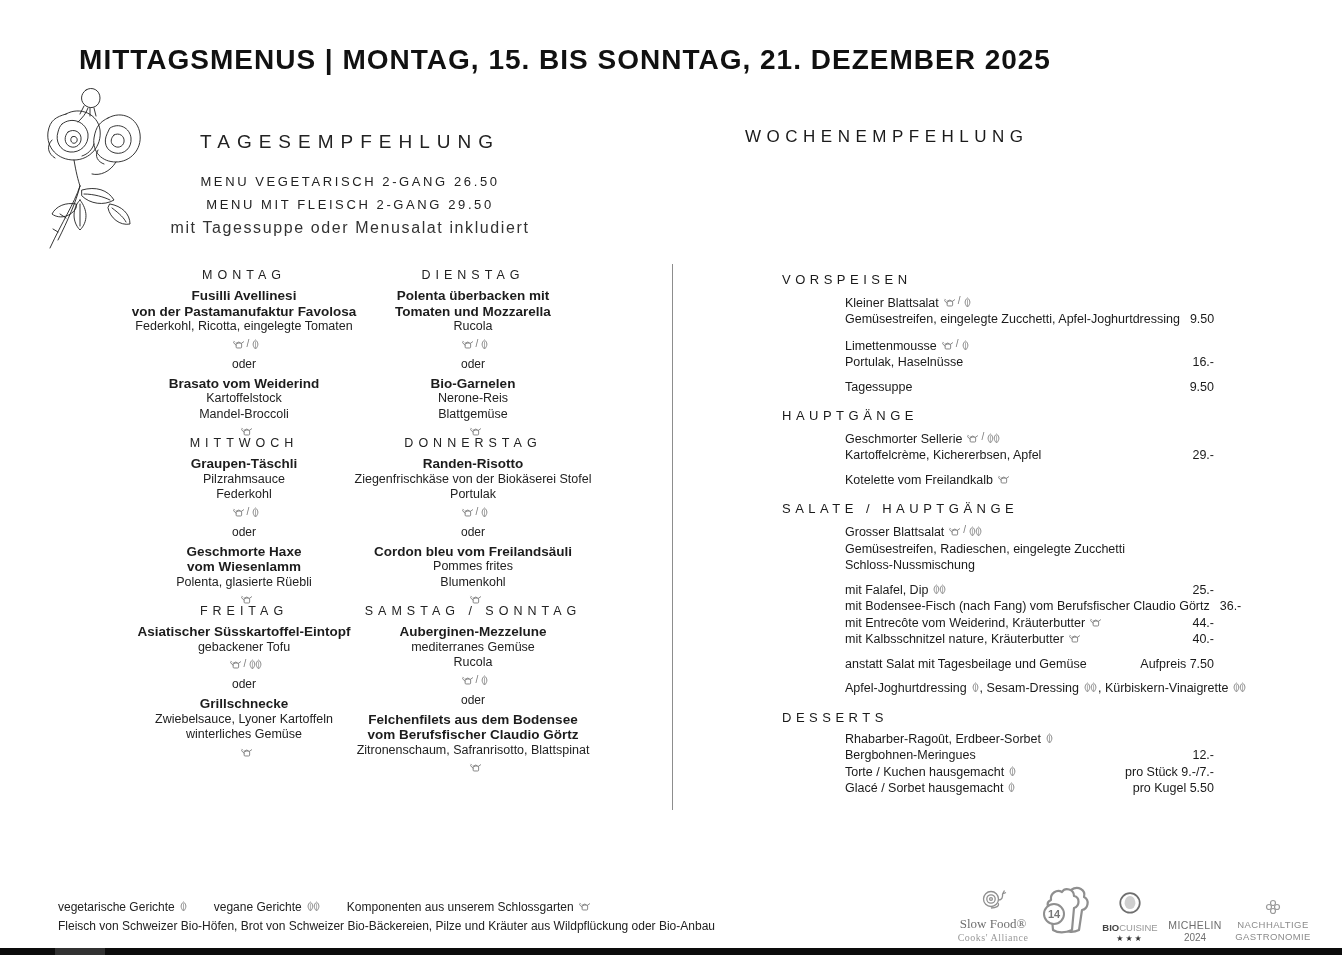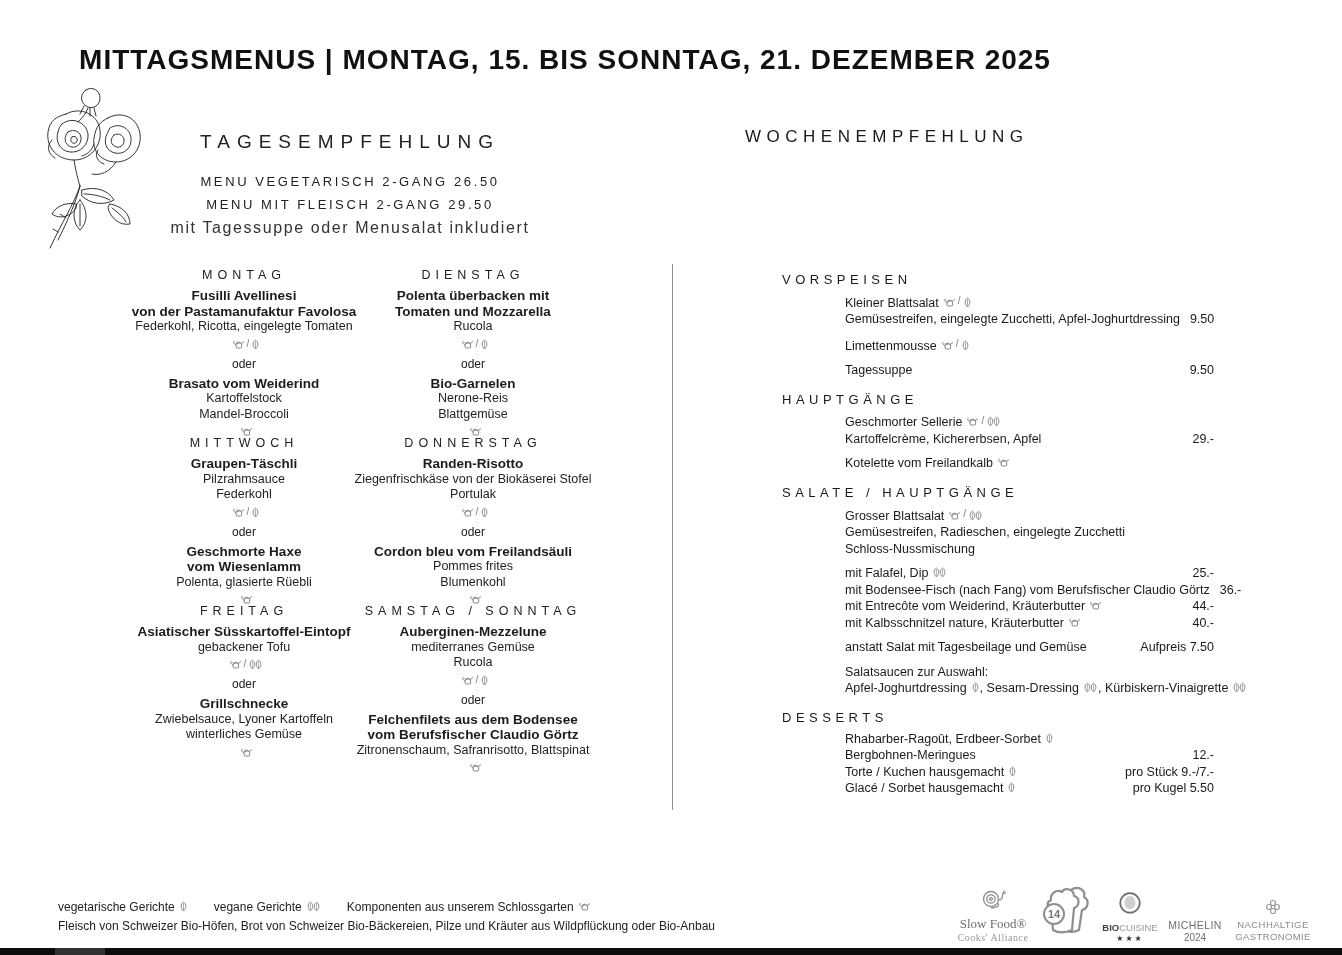--- a/index.html
+++ b/index.html
@@ -463,20 +463,26 @@
                   <span class="icon-sep">/</span>
                   <span class="icon">
                     <svg viewBox="0 0 10 12" width="9" height="11">
                       <path d="M5 1 C8.2 3.2 8.8 7.5 5 11 C1.2 7.5 1.8 3.2 5 1 Z" fill="none" stroke="#7d7d7d" stroke-width="1"></path>
                       <path d="M5 2.5 L5 10" stroke="#7d7d7d" stroke-width="0.7"></path>
                     </svg>
                   </span>
                 </span>
               </span>
             </div>
+            <div class="menu-line">
+              <span class="line-text">
+                <span class="seg">Portulak, Haselnüsse</span>
+              </span>
+              <span class="line-price">16.-</span>
+            </div>
           </div>
           <div class="menu-item">
             <div class="menu-line">
               <span class="line-text">
                 <span class="seg">Tagessuppe</span>
               </span>
               <span class="line-price">9.50</span>
             </div>
           </div>
         </div>
@@ -659,25 +665,20 @@
           </div>
           <div class="menu-item">
             <div class="menu-line">
               <span class="line-text">
                 <span class="seg">anstatt Salat mit Tagesbeilage und Gemüse</span>
               </span>
               <span class="line-price">Aufpreis 7.50</span>
             </div>
           </div>
           <div class="menu-item">
-            <div class="menu-line">
-              <span class="line-text">
-                <span class="seg">Salatsaucen zur Auswahl:</span>
-              </span>
-            </div>
             <div class="menu-line">
               <span class="line-text">
                 <span class="seg">Apfel-Joghurtdressing</span>
                 <span class="icon-group">
                   <span class="icon">
                     <svg viewBox="0 0 10 12" width="9" height="11">
                       <path d="M5 1 C8.2 3.2 8.8 7.5 5 11 C1.2 7.5 1.8 3.2 5 1 Z" fill="none" stroke="#7d7d7d" stroke-width="1"></path>
                       <path d="M5 2.5 L5 10" stroke="#7d7d7d" stroke-width="0.7"></path>
                     </svg>
                   </span>

